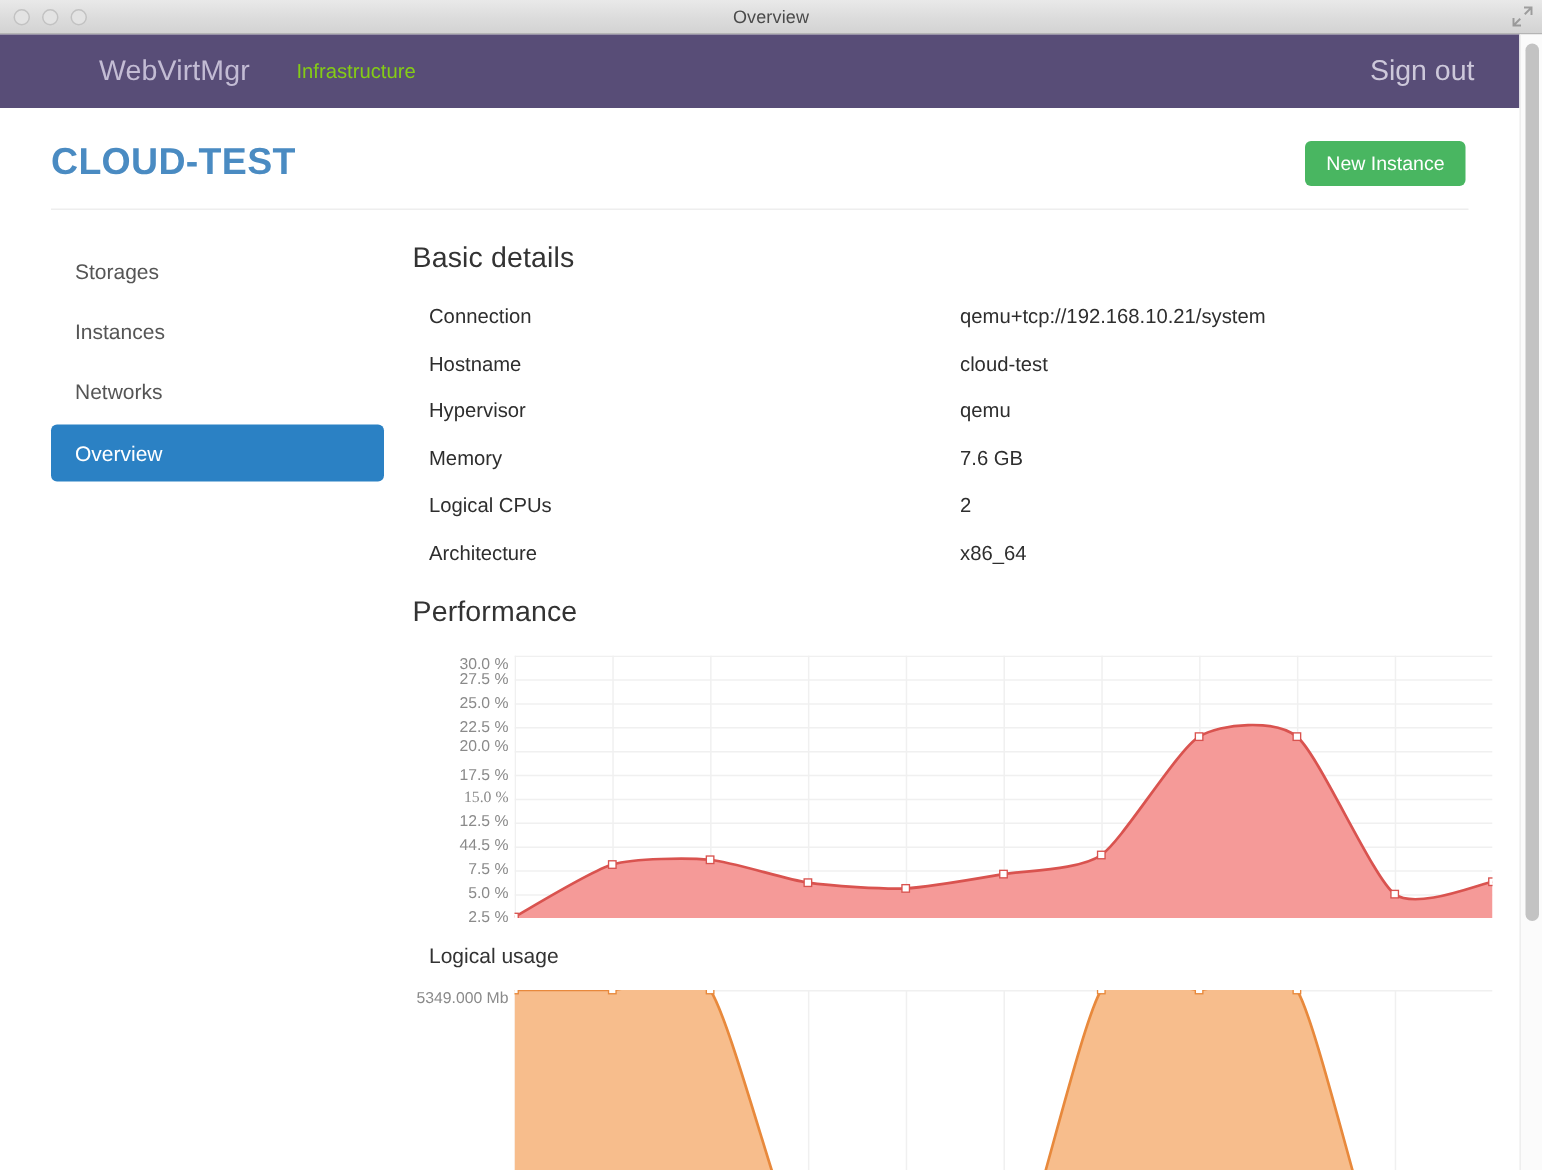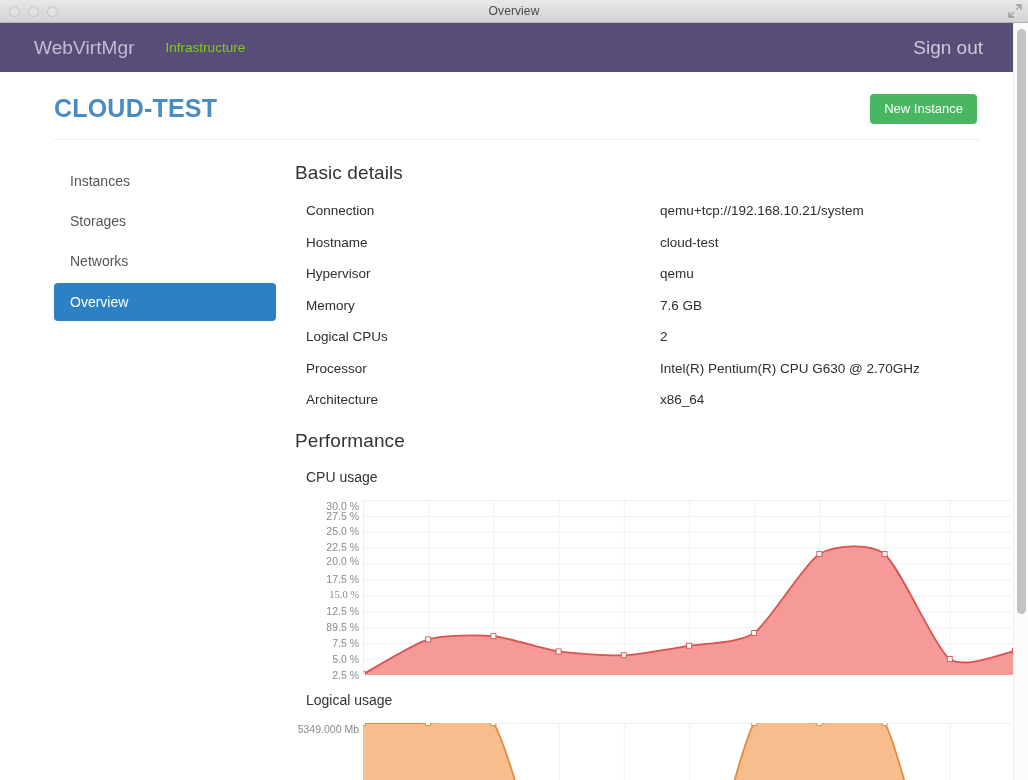--- a/index.html
+++ b/index.html
@@ -34,42 +34,41 @@
   #window-expand-icon {
     position: absolute; right: 6px; top: 4px;
     width: 14px; height: 14px; opacity: .55;
   }
 
   
   #navbar {
     position: absolute; top: 23px; left: 0;
     width: 1013px; height: 49px;
     background: #584d77;
-    display: flex; align-items: center;
+    display: flex; align-items: center; padding-left: 32px;
   }
   #brand {
     margin-left: 34px;
     font-size: 19px; color: #c3bcd4;
     letter-spacing: .1px;
   }
   #nav-infrastructure {
     margin-left: 31px;
     font-size: 13.5px; color: #84cc16;
   }
   #nav-signout {
     position: absolute; right: 30px;
     font-size: 19px; color: #cdc8da;
   }
 
   
   #page {
     position: absolute; top: 72px; left: 0;
     width: 1013px; height: 708px;
     background: #fff;
-    padding-left: 20px;
   }
 
   #page-head {
     position: relative;
     height: 68px;
     margin: 0 34px;
     border-bottom: 1px solid #eeeeee;
   }
   #page-title {
     position: absolute; left: 0; top: 22px;
@@ -200,22 +199,22 @@
 <div id="page">
 
   <div id="page-head">
     <h1 id="page-title">CLOUD-TEST</h1>
     <button id="new-instance-button">New Instance</button>
   </div>
 
   <div id="content">
 
     <nav id="sidebar">
+      <a class="sidebar-item">Storages</a>
       <a class="sidebar-item">Instances</a>
-      <a class="sidebar-item">Storages</a>
       <a class="sidebar-item">Networks</a>
       <a class="sidebar-item active">Overview</a>
     </nav>
 
     <main id="main">
 
       <h2 class="section-heading">Basic details</h2>
 
       <div class="detail-row">
         <span class="detail-label">Connection</span>
@@ -231,43 +230,38 @@
       </div>
       <div class="detail-row">
         <span class="detail-label">Memory</span>
         <span class="detail-value">7.6 GB</span>
       </div>
       <div class="detail-row">
         <span class="detail-label">Logical CPUs</span>
         <span class="detail-value">2</span>
       </div>
       <div class="detail-row">
-        <span class="detail-label">Processor</span>
-        <span class="detail-value">Intel(R) Pentium(R) CPU G630 @ 2.70GHz</span>
-      </div>
-      <div class="detail-row">
         <span class="detail-label">Architecture</span>
         <span class="detail-value">x86_64</span>
       </div>
 
       <h2 class="section-heading" id="performance-heading">Performance</h2>
 
       <div class="chart-block">
-        <div class="chart-caption">CPU usage</div>
         <div class="chart-wrap" id="cpu-wrap" style="height:182px;">
           <div class="chart-yaxis" id="cpu-yaxis">
               <div class="ytick" style="top: 6px;">30.0 %</div>
               <div class="ytick" style="top: 15.9091px;">27.5 %</div>
               <div class="ytick" style="top: 31.8182px;">25.0 %</div>
               <div class="ytick" style="top: 47.7273px;">22.5 %</div>
               <div class="ytick" style="top: 61px;">20.0 %</div>
               <div class="ytick" style="top: 79.5455px;">17.5 %</div>
               <div class="ytick" style="top: 95.4545px; font-family: Liberation Serif, serif;">15.0 %</div>
               <div class="ytick" style="top: 111.364px;">12.5 %</div>
-              <div class="ytick" style="top: 127.273px;">89.5 %</div>
+              <div class="ytick" style="top: 127.273px;">44.5 %</div>
               <div class="ytick" style="top: 143.182px;">7.5 %</div>
               <div class="ytick" style="top: 159.091px;">5.0 %</div>
               <div class="ytick" style="top: 175px; text-align: right;">2.5 %</div>
             </div>
           <div class="chart-svg-holder" id="cpu-plot">
               <svg width="652" height="175">
                 <g>
                   <line x1="0" x2="652" y1="0.5" y2="0.5" stroke="#f0f0f0" stroke-width="1"></line>
                   <line x1="0" x2="652" y1="16.40909090909091" y2="16.40909090909091" stroke="#f0f0f0" stroke-width="1"></line>
                   <line x1="0" x2="652" y1="32.31818181818182" y2="32.31818181818182" stroke="#f0f0f0" stroke-width="1"></line>

